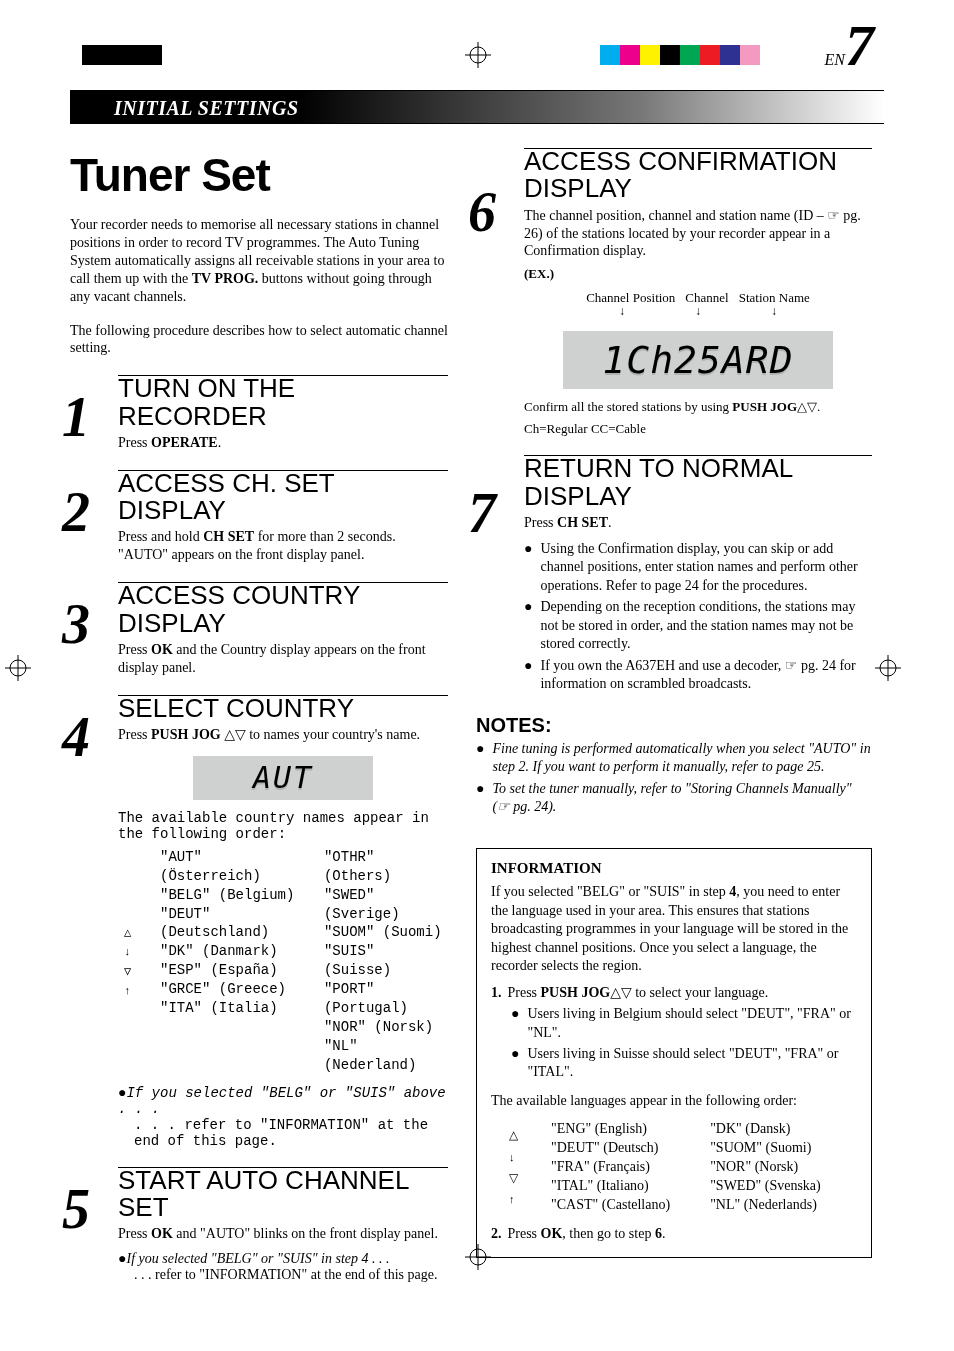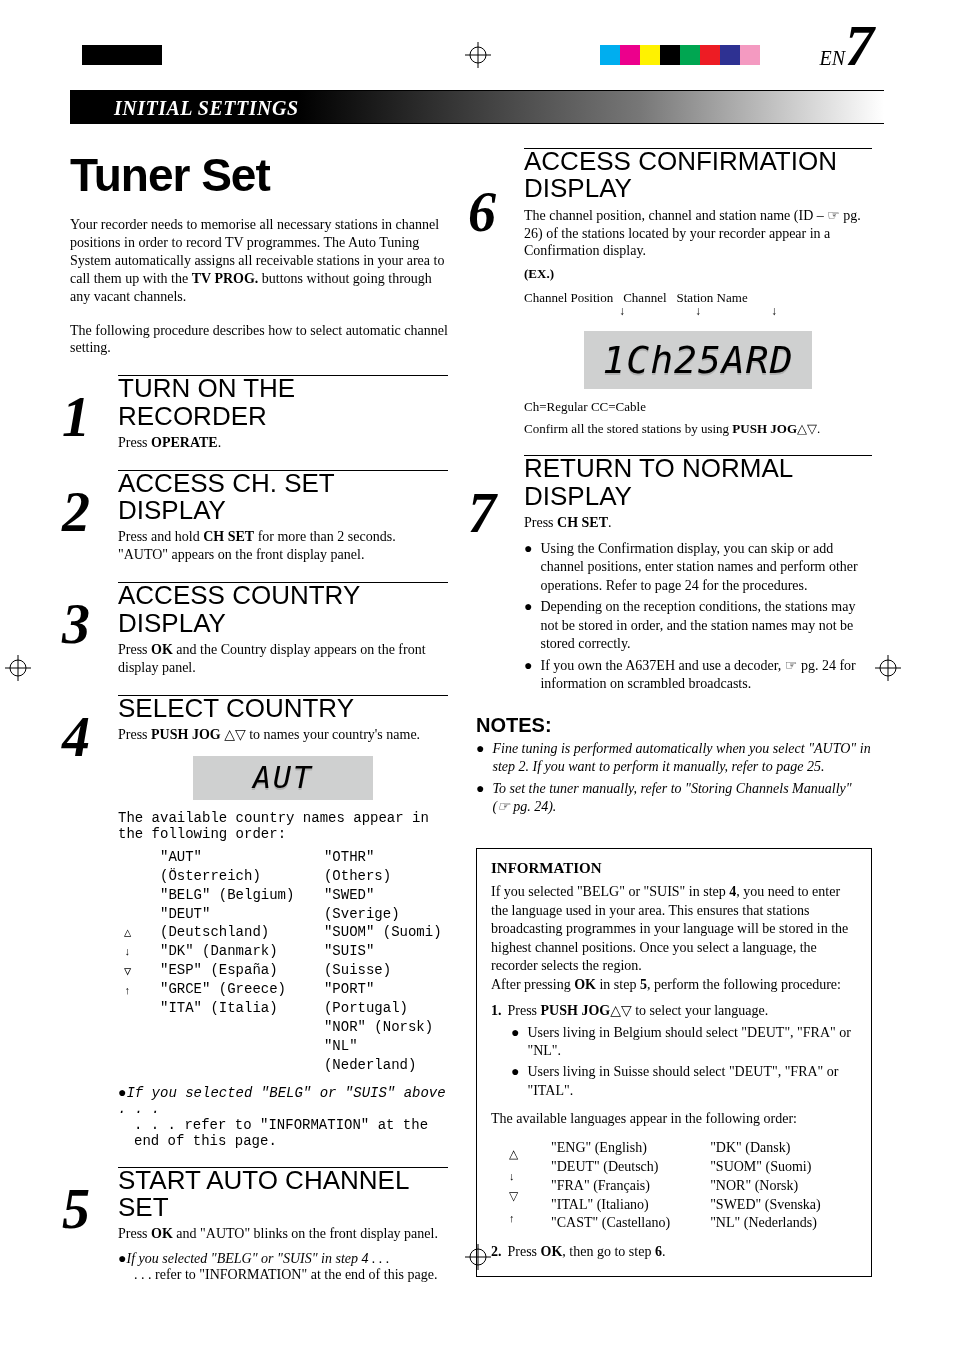--- a/index.html
+++ b/index.html
@@ -54,21 +54,21 @@
     letter-spacing: 0.5px;
     padding-left: 44px;
     line-height: 34px;
   }
   .header-right {
     position: absolute; right: 10px; top: -18px;
     font-family: Georgia, serif;
     font-style: italic;
     color: #000;
   }
-  .header-en { font-size: 20px; font-style: italic; vertical-align: baseline; }
+  .header-en { font-size: 16px; font-style: italic; vertical-align: baseline; }
   .header-pgnum { font-size: 58px; font-weight: bold; font-style: italic; }
 
   
   .columns {
     display: flex;
     gap: 28px;
     margin-top: 10px;
     width: 100%;
   }
   .col { }
@@ -124,21 +124,21 @@
   .step-bullets .bull-row { display:flex; gap:8px; margin-top:3px; }
   .step-bullets .dot { flex: 0 0 auto; }
 
   
   .lcd {
     margin: 12px auto 10px auto;
     width: 180px; height: 44px;
     background: #cfd0d0;
     display:flex; align-items:center; justify-content:center;
   }
-  .lcd.wide { width: 228px; height: 58px; }
+  .lcd.wide { width: 270px; height: 58px; }
   .seg {
     font-family: monospace;
     font-size: 30px;
     font-style: italic;
     letter-spacing: 2px;
     color: #000;
     text-shadow: 0 2px 0 rgba(0,0,0,0.15);
   }
   .seg.big { font-size: 38px; letter-spacing: 1px; }
 
@@ -185,21 +185,21 @@
   .info-sub .bull-row { display:flex; gap:8px; margin-top:3px; }
 
   .lang-grid {
     display:flex; gap: 40px; margin: 10px 0 10px 60px;
     position:relative;
   }
   .lang-grid .arrows { left:-42px; }
   .lang-col { font-size:14px; line-height:1.35; }
 
   
-  .lcd-labels { display:flex; gap:10px; justify-content:flex-start; font-size:13px; margin-top:8px;}
+  .lcd-labels { display:flex; gap:10px; justify-content:center; font-size:13px; margin-top:8px;}
   .lcd-labels .lbl { white-space:nowrap; }
   .down-arrows { display:flex; justify-content:center; gap:70px; font-size:12px; margin-top:-2px; }
 
   .caption-small { font-size:13px; margin-top:6px; }
 </style>
 </head>
 <body>
 
 <div class="page">
 
@@ -359,24 +359,24 @@
           <span class="lbl">Station Name</span>
         </div>
         <div class="down-arrows">
             <span>↓</span>
             <span>↓</span>
             <span>↓</span>
           </div>
         <div class="lcd wide">
             <span class="seg big">1Ch25ARD</span>
           </div>
-        <div class="caption-small">Ch=Regular  CC=Cable</div>
         <div class="caption-small">
           <span>Confirm all the stored stations by using </span><b>PUSH JOG</b><span>△▽.</span>
         </div>
+        <div class="caption-small">Ch=Regular  CC=Cable</div>
       </div>
 
       <div class="step step-r">
         <div class="step-rule"></div>
         <div class="step-num" style="top:30px">7</div>
         <div class="step-title">RETURN TO NORMAL DISPLAY</div>
         <div class="step-body">
           <span>Press </span><b>CH SET</b><span>.</span>
         </div>
         <div class="step-bullets" style="margin-top:8px">
@@ -404,23 +404,20 @@
         <div class="bull-row">
             <span class="dot" style="font-style:normal">●</span>
             <span>To set the tuner manually, refer to "Storing Channels Manually" (☞ pg. 24).</span>
           </div>
       </div>
 
       <div class="info-box">
         <div class="info-hd">INFORMATION</div>
         <div>
           <span>If you selected "BELG" or "SUIS" in step </span><b>4</b><span>, you need to enter the language used in your area. This ensures that stations broadcasting programmes in your language will be stored in the highest channel positions. Once you select a language, the recorder selects the region.</span>
-        </div>
-        <div>
-          <span>After pressing </span><b>OK</b><span> in step </span><b>5</b><span>, perform the following procedure:</span>
         </div>
         <div class="info-ol">
           <div class="num-row">
               <b>1.</b>
             <span><span>Press </span><b>PUSH JOG</b><span>△▽ to select your language.</span></span>
           </div>
           <div class="info-sub">
             <div class="bull-row">
                 <span class="dot">●</span>
                 <span>Users living in Belgium should select "DEUT", "FRA" or "NL".</span>

